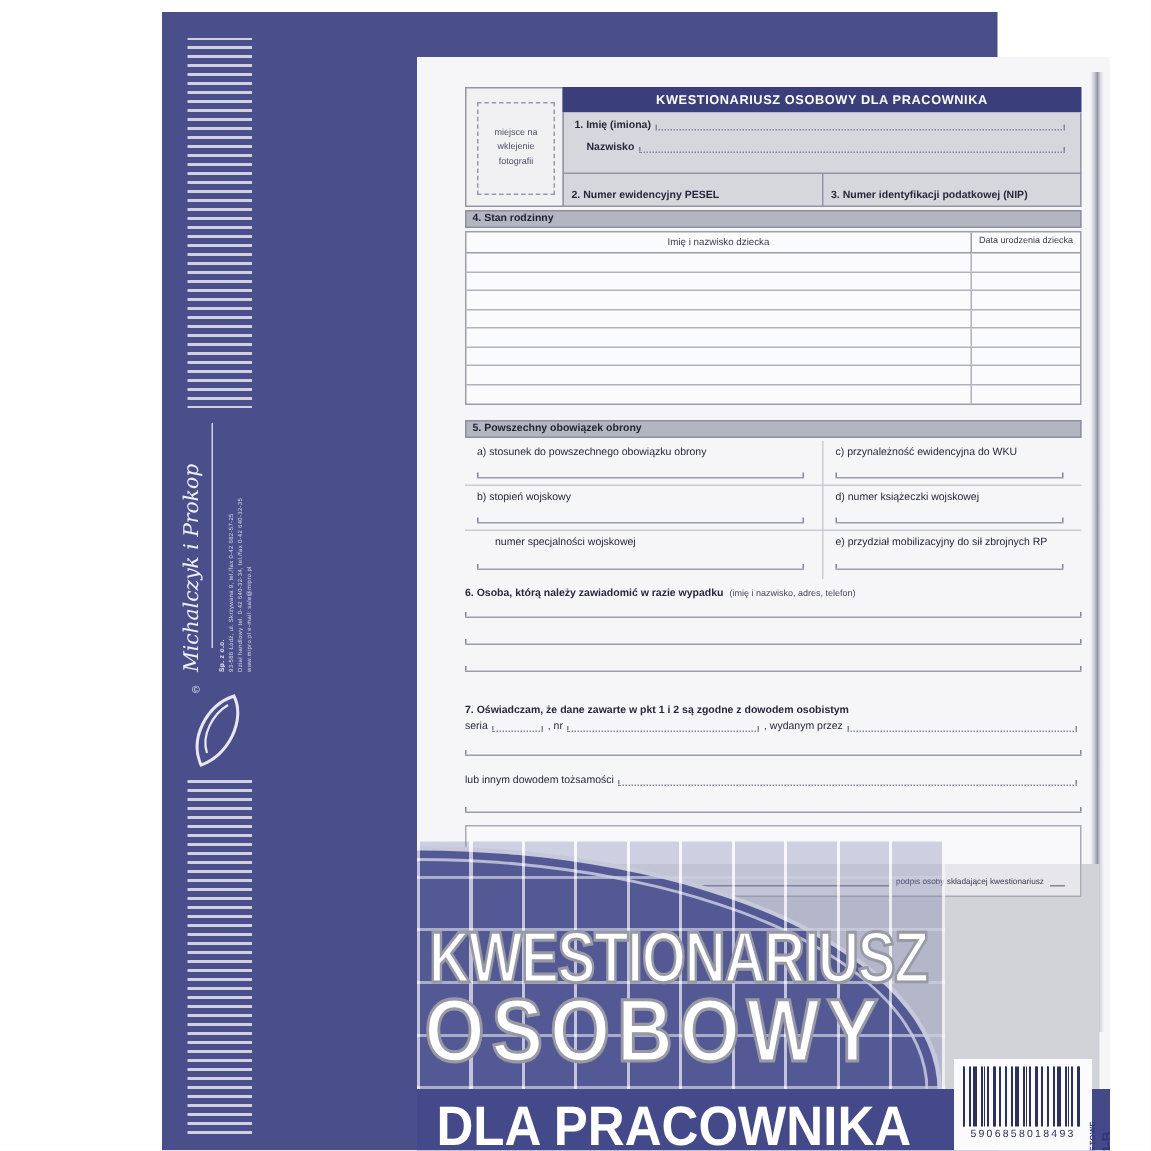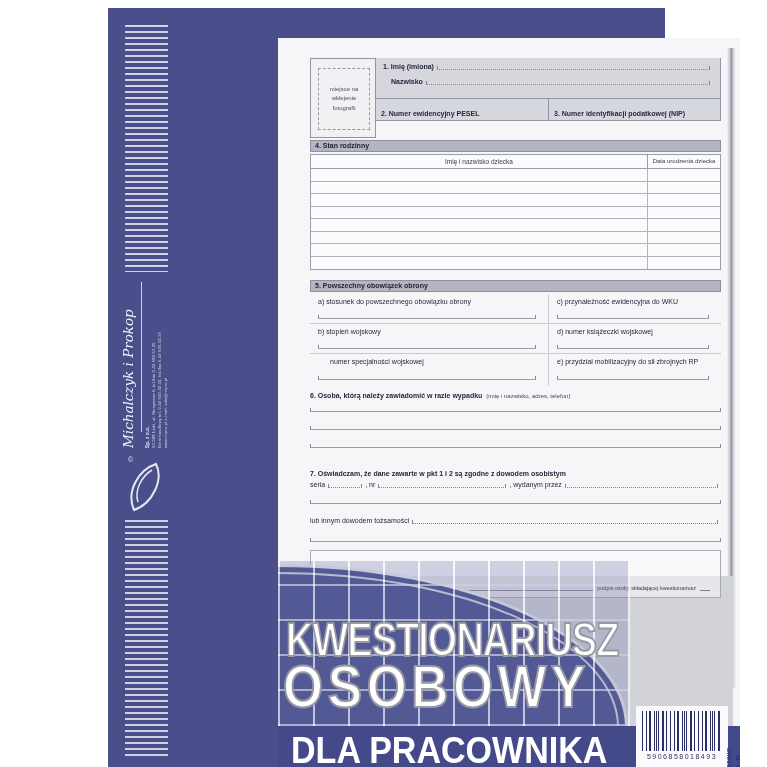--- a/index.html
+++ b/index.html
@@ -141,20 +141,21 @@
     <div class="stripes bottom"></div>
 
     <div class="page">
       <div class="sheetedge"></div>
 
       <div class="topblock">
         <div class="photocell">
           <div class="dashedbox">miejsce na wklejenie fotografii</div>
         </div>
         <div class="rightcol">
+          <div class="navybar">KWESTIONARIUSZ OSOBOWY DLA PRACOWNIKA</div>
           <div class="f1box">
             <div class="frow">
               <span class="lbl b">1. Imię (imiona)</span>
               <span class="dots"></span>
             </div>
             <div class="frow">
               <span class="lbl b ind">Nazwisko</span>
               <span class="dots"></span>
             </div>
           </div>

